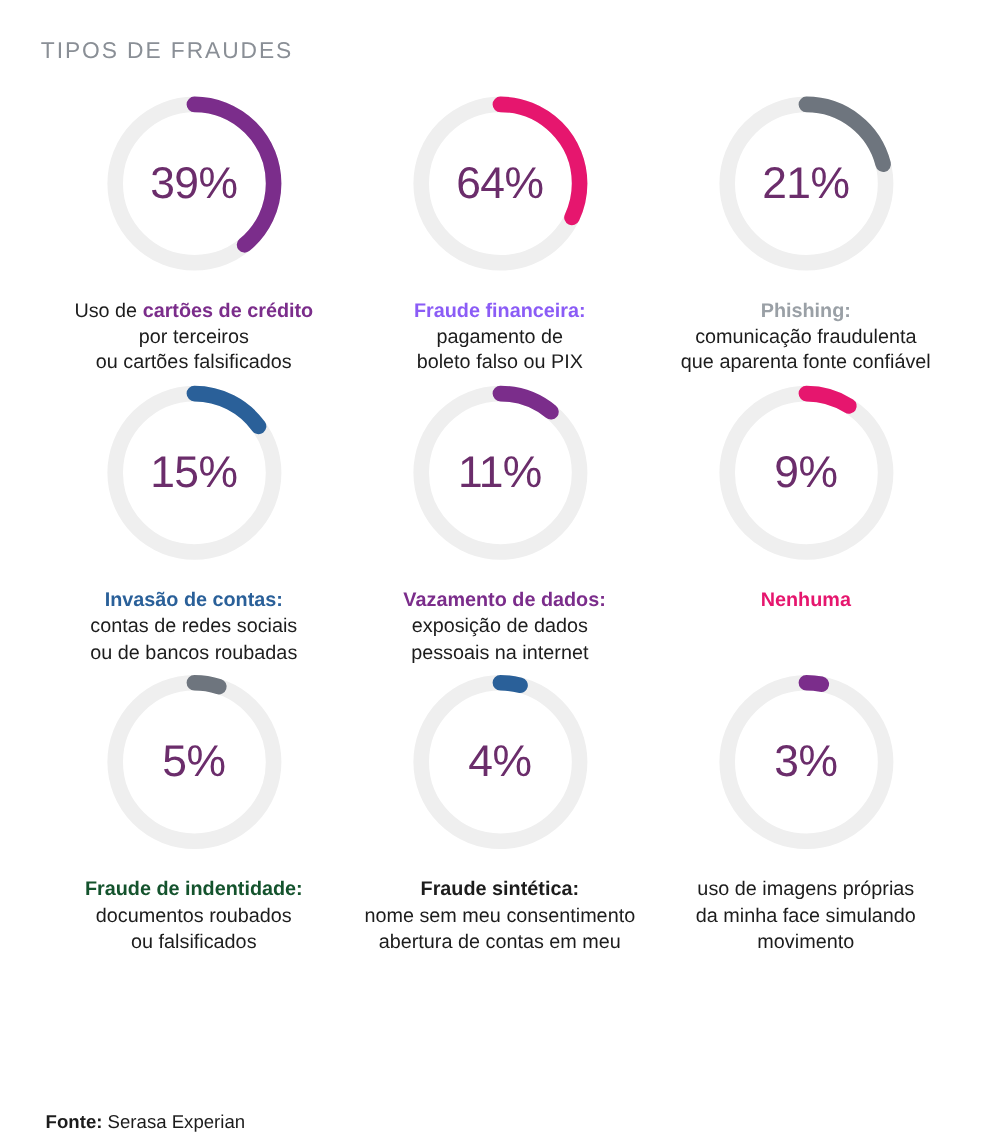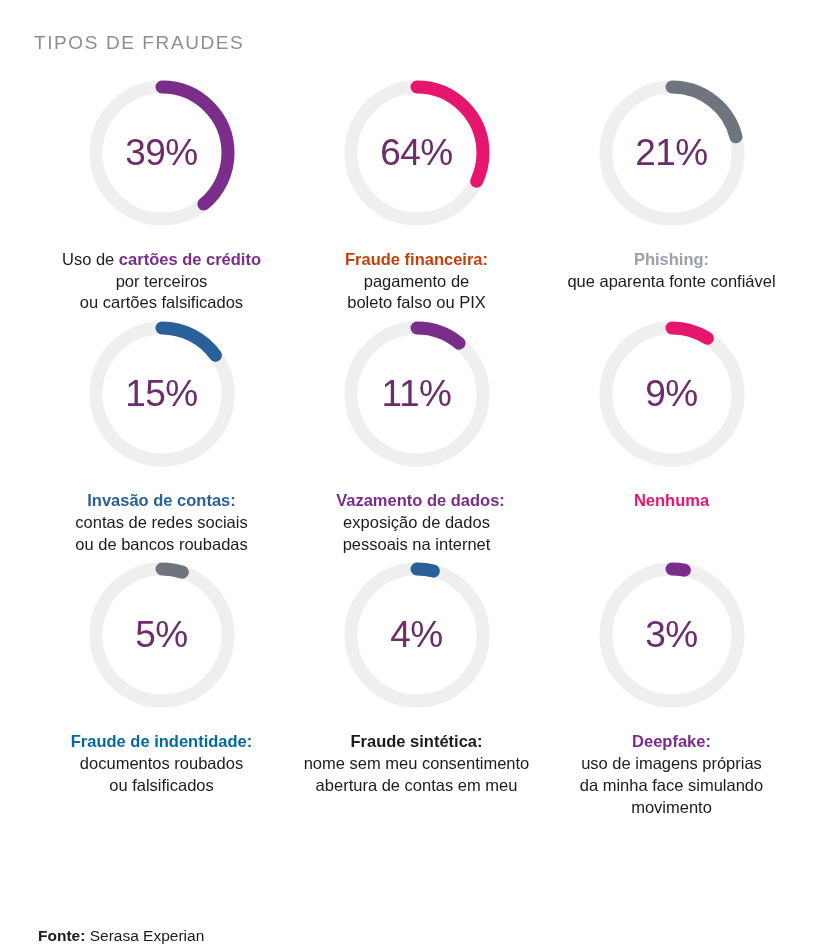--- a/index.html
+++ b/index.html
@@ -109,35 +109,36 @@
       </div>
       <div class="cell">
         <div class="donut-wrap">
           <svg viewBox="0 0 160 160">
             <circle cx="80" cy="80" r="66" fill="none" stroke="#efefef" stroke-width="13"></circle>
             <circle cx="80" cy="80" r="66" fill="none" stroke="#e6166e" stroke-width="13" stroke-linecap="round" stroke-dasharray="132.70087368763288 281.98935658621986" transform="rotate(-90 80 80)"></circle>
           </svg>
           <div class="donut-value">64%</div>
         </div>
         <div class="caption">
-          <span class="line lead" style="color: #c2410c;">Fraude financeira:</span>
+          <span class="line lead" style="color: #8b5cf6;">Fraude financeira:</span>
           <span class="line"><span>pagamento de</span></span>
           <span class="line"><span>boleto falso ou PIX</span></span>
         </div>
       </div>
       <div class="cell">
         <div class="donut-wrap">
           <svg viewBox="0 0 160 160">
             <circle cx="80" cy="80" r="66" fill="none" stroke="#efefef" stroke-width="13"></circle>
             <circle cx="80" cy="80" r="66" fill="none" stroke="#6e757e" stroke-width="13" stroke-linecap="round" stroke-dasharray="87.08494835750906 327.60528191634364" transform="rotate(-90 80 80)"></circle>
           </svg>
           <div class="donut-value">21%</div>
         </div>
         <div class="caption">
           <span class="line lead" style="color: rgb(154, 160, 166);">Phishing:</span>
+          <span class="line"><span>comunicação fraudulenta</span></span>
           <span class="line"><span>que aparenta fonte confiável</span></span>
         </div>
       </div>
       <div class="cell">
         <div class="donut-wrap">
           <svg viewBox="0 0 160 160">
             <circle cx="80" cy="80" r="66" fill="none" stroke="#efefef" stroke-width="13"></circle>
             <circle cx="80" cy="80" r="66" fill="none" stroke="#2a6099" stroke-width="13" stroke-linecap="round" stroke-dasharray="62.2035345410779 352.4866957327748" transform="rotate(-90 80 80)"></circle>
           </svg>
           <div class="donut-value">15%</div>
@@ -176,21 +177,21 @@
       </div>
       <div class="cell">
         <div class="donut-wrap">
           <svg viewBox="0 0 160 160">
             <circle cx="80" cy="80" r="66" fill="none" stroke="#efefef" stroke-width="13"></circle>
             <circle cx="80" cy="80" r="66" fill="none" stroke="#6e757e" stroke-width="13" stroke-linecap="round" stroke-dasharray="20.734511513692638 393.95571876016004" transform="rotate(-90 80 80)"></circle>
           </svg>
           <div class="donut-value">5%</div>
         </div>
         <div class="caption">
-          <span class="line lead" style="color: #0369a1;">Fraude de indentidade:</span>
+          <span class="line lead" style="color: #14532d;">Fraude de indentidade:</span>
           <span class="line"><span>documentos roubados</span></span>
           <span class="line"><span>ou falsificados</span></span>
         </div>
       </div>
       <div class="cell">
         <div class="donut-wrap">
           <svg viewBox="0 0 160 160">
             <circle cx="80" cy="80" r="66" fill="none" stroke="#efefef" stroke-width="13"></circle>
             <circle cx="80" cy="80" r="66" fill="none" stroke="#2a6099" stroke-width="13" stroke-linecap="round" stroke-dasharray="16.58760921095411 398.1026210628986" transform="rotate(-90 80 80)"></circle>
           </svg>
@@ -204,21 +205,20 @@
       </div>
       <div class="cell">
         <div class="donut-wrap">
           <svg viewBox="0 0 160 160">
             <circle cx="80" cy="80" r="66" fill="none" stroke="#efefef" stroke-width="13"></circle>
             <circle cx="80" cy="80" r="66" fill="none" stroke="#7b2d8b" stroke-width="13" stroke-linecap="round" stroke-dasharray="12.440706908215581 402.2495233656371" transform="rotate(-90 80 80)"></circle>
           </svg>
           <div class="donut-value">3%</div>
         </div>
         <div class="caption">
-          <span class="line lead" style="color: rgb(123, 45, 139);">Deepfake:</span>
           <span class="line"><span>uso de imagens próprias</span></span>
           <span class="line"><span>da minha face simulando</span></span>
           <span class="line"><span>movimento</span></span>
         </div>
       </div>
     </div>
 
   <div class="footer">
     <b>Fonte:</b>
     <span>Serasa Experian</span>

